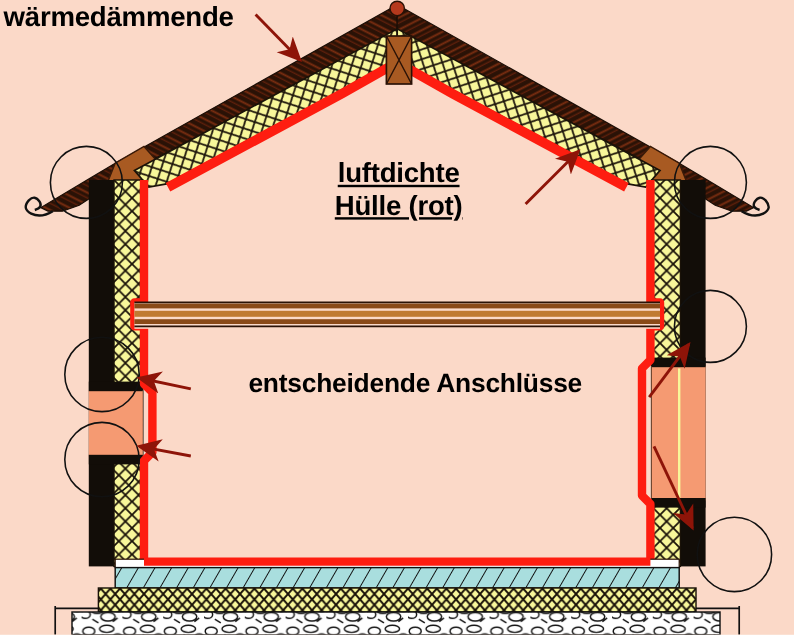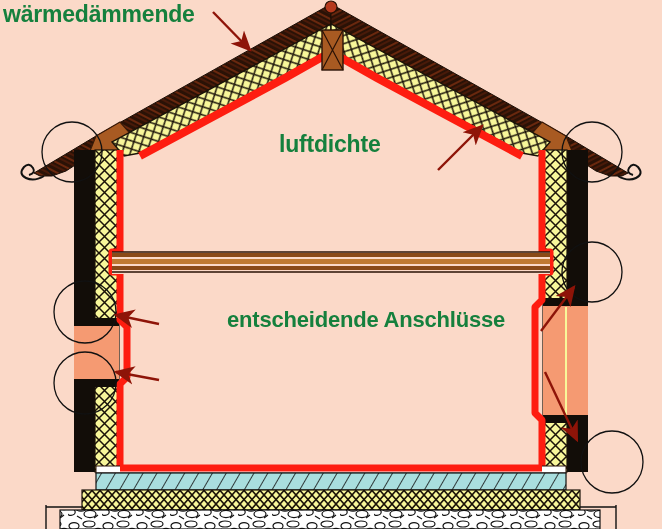--- a/index.html
+++ b/index.html
@@ -6,30 +6,30 @@
   #stage{
     position:relative;
     width:662px;height:529px;
     background:#fbd9c8;
     overflow:hidden;
     font-family:"Liberation Sans", sans-serif;
   }
   #svg{position:absolute;left:0;top:0;width:662px;height:529px;}
   .lbl{
     position:absolute;
-    color:#15803d;
+    color:#000000;
     font-family:"Liberation Sans", sans-serif;
     font-weight:bold;
     line-height:1.16;
     white-space:pre;
     letter-spacing:-0.2px;
   }
   #lbl-waerme{left:3px;top:1px;font-size:23px;}
-  #lbl-luft{left:279px;top:131px;font-size:23px;text-align:center;}
-  #lbl-anschluss{left:176px;top:307px;font-size:22px;text-align:center;width:380px;}
+  #lbl-luft{left:279px;top:131px;font-size:23px;text-align:center;text-decoration:underline;}
+  #lbl-anschluss{left:156px;top:307px;font-size:22px;text-align:center;width:380px;}
 </style>
 </head>
 <body>
 
 <div id="stage">
 
   <svg id="svg" viewBox="0 0 662 529">
     <defs>
 
       <pattern id="insulDiamond" width="11" height="11" patternUnits="userSpaceOnUse">
@@ -180,17 +180,17 @@
       <line x1="438" y1="170" x2="482" y2="126"></line>
       <line x1="159" y1="324" x2="116" y2="315"></line>
       <line x1="159" y1="380" x2="116" y2="372"></line>
       <line x1="541" y1="331" x2="574" y2="287"></line>
       <line x1="545" y1="372" x2="577" y2="440"></line>
     </g>
   </svg>
 
   <div class="lbl" id="lbl-waerme"><span>wärmedämmende</span><br></div>
 
-  <div class="lbl" id="lbl-luft"><span>luftdichte</span><br></div>
+  <div class="lbl" id="lbl-luft"><span>luftdichte</span><br><span>Hülle (rot)</span></div>
 
   <div class="lbl" id="lbl-anschluss"><span>entscheidende Anschlüsse</span><br><br></div>
 
 </div>
 
 </body></html>

